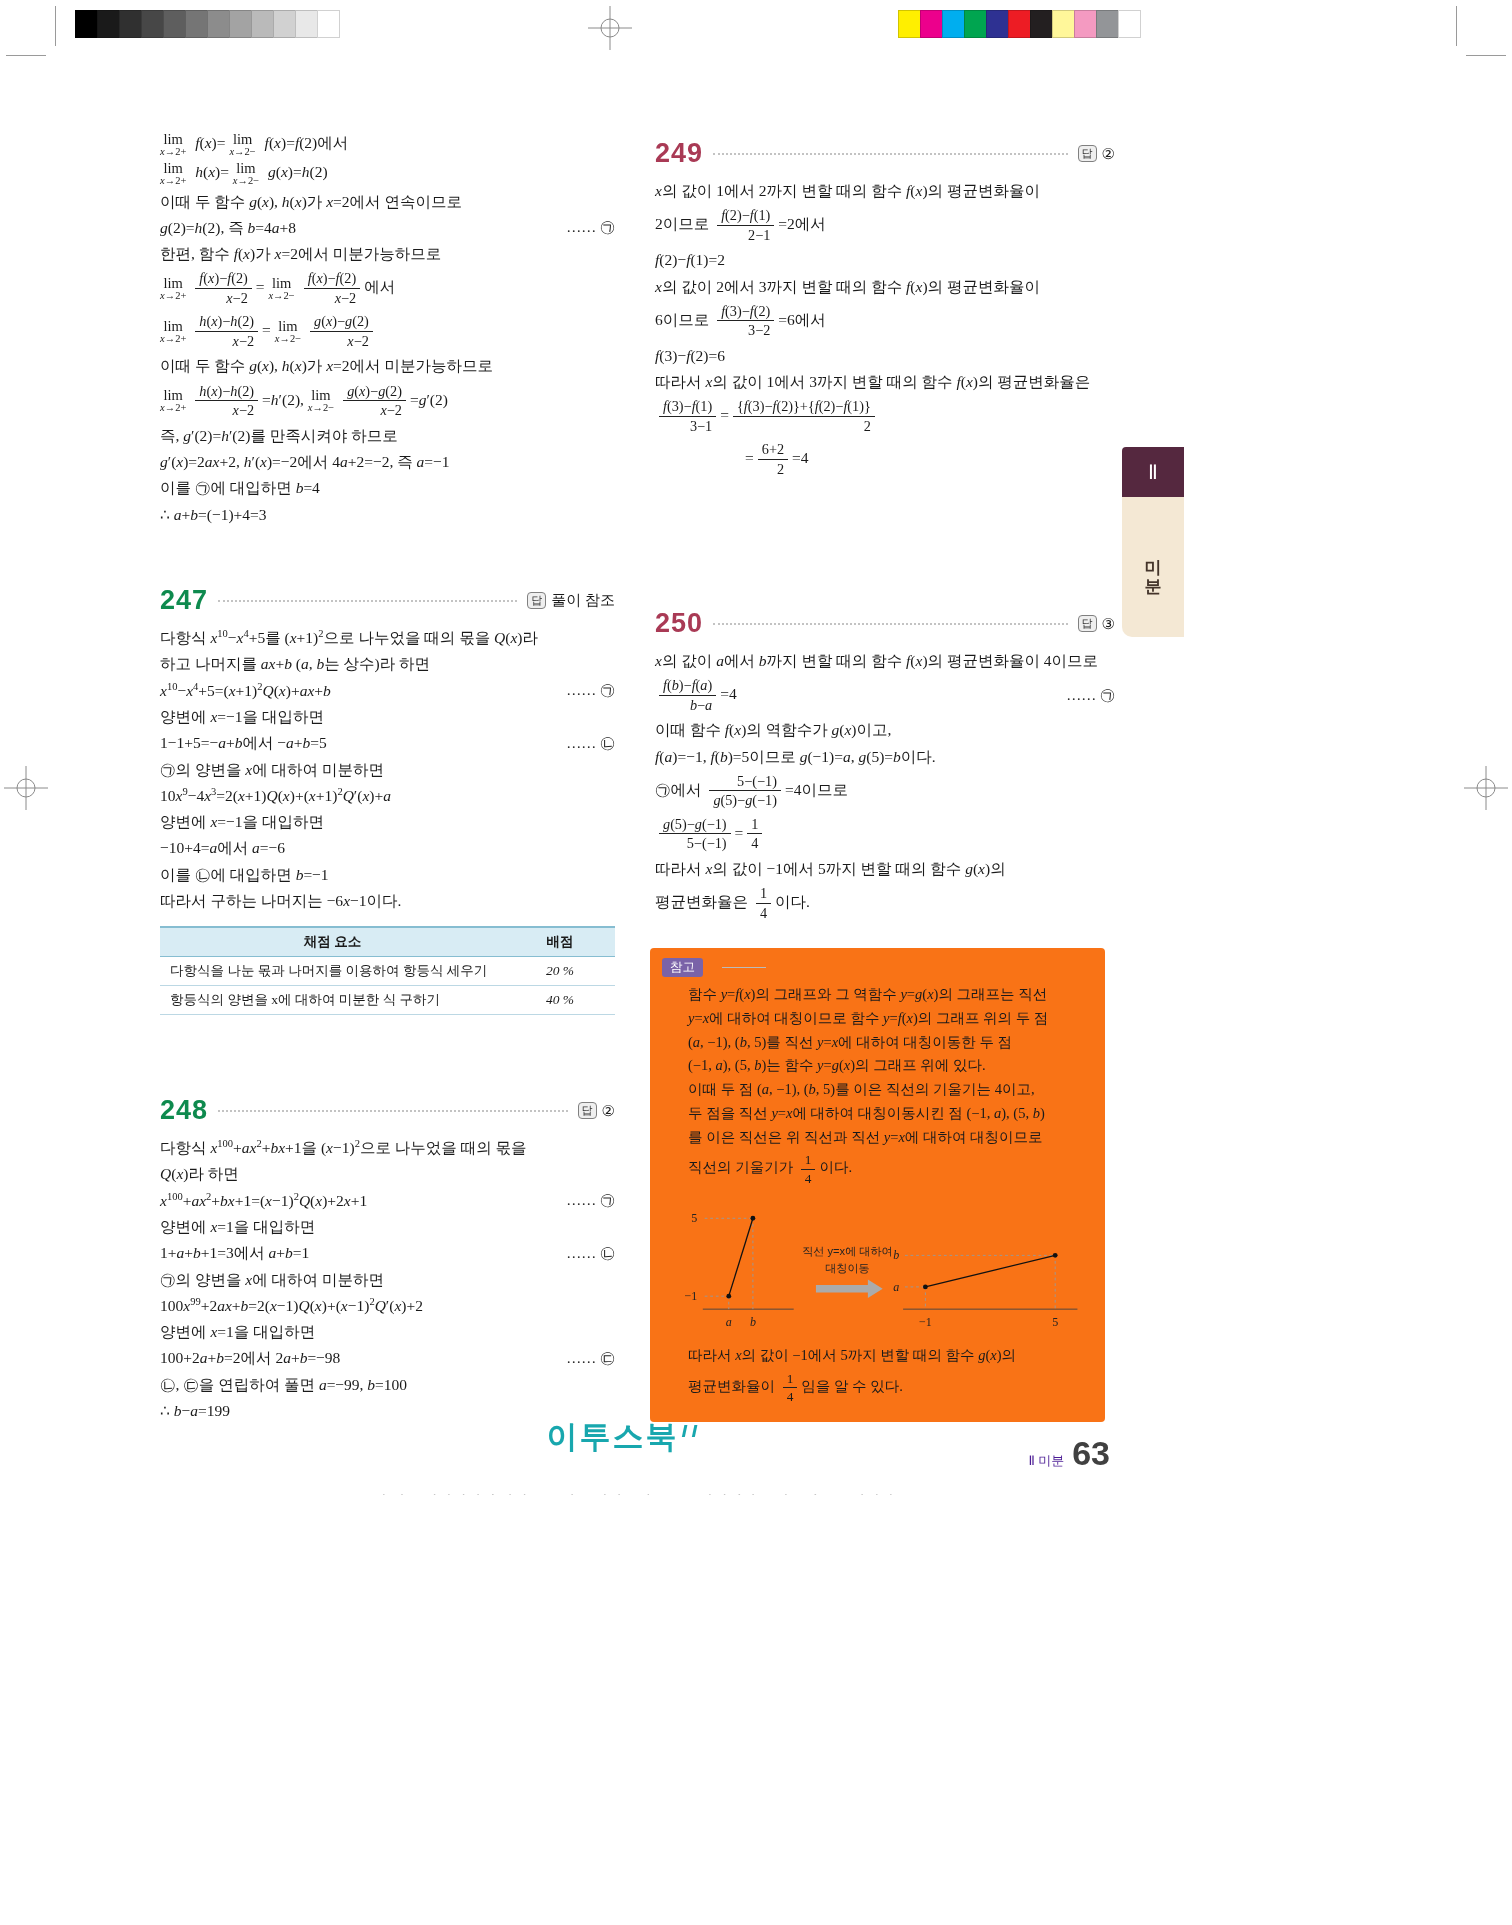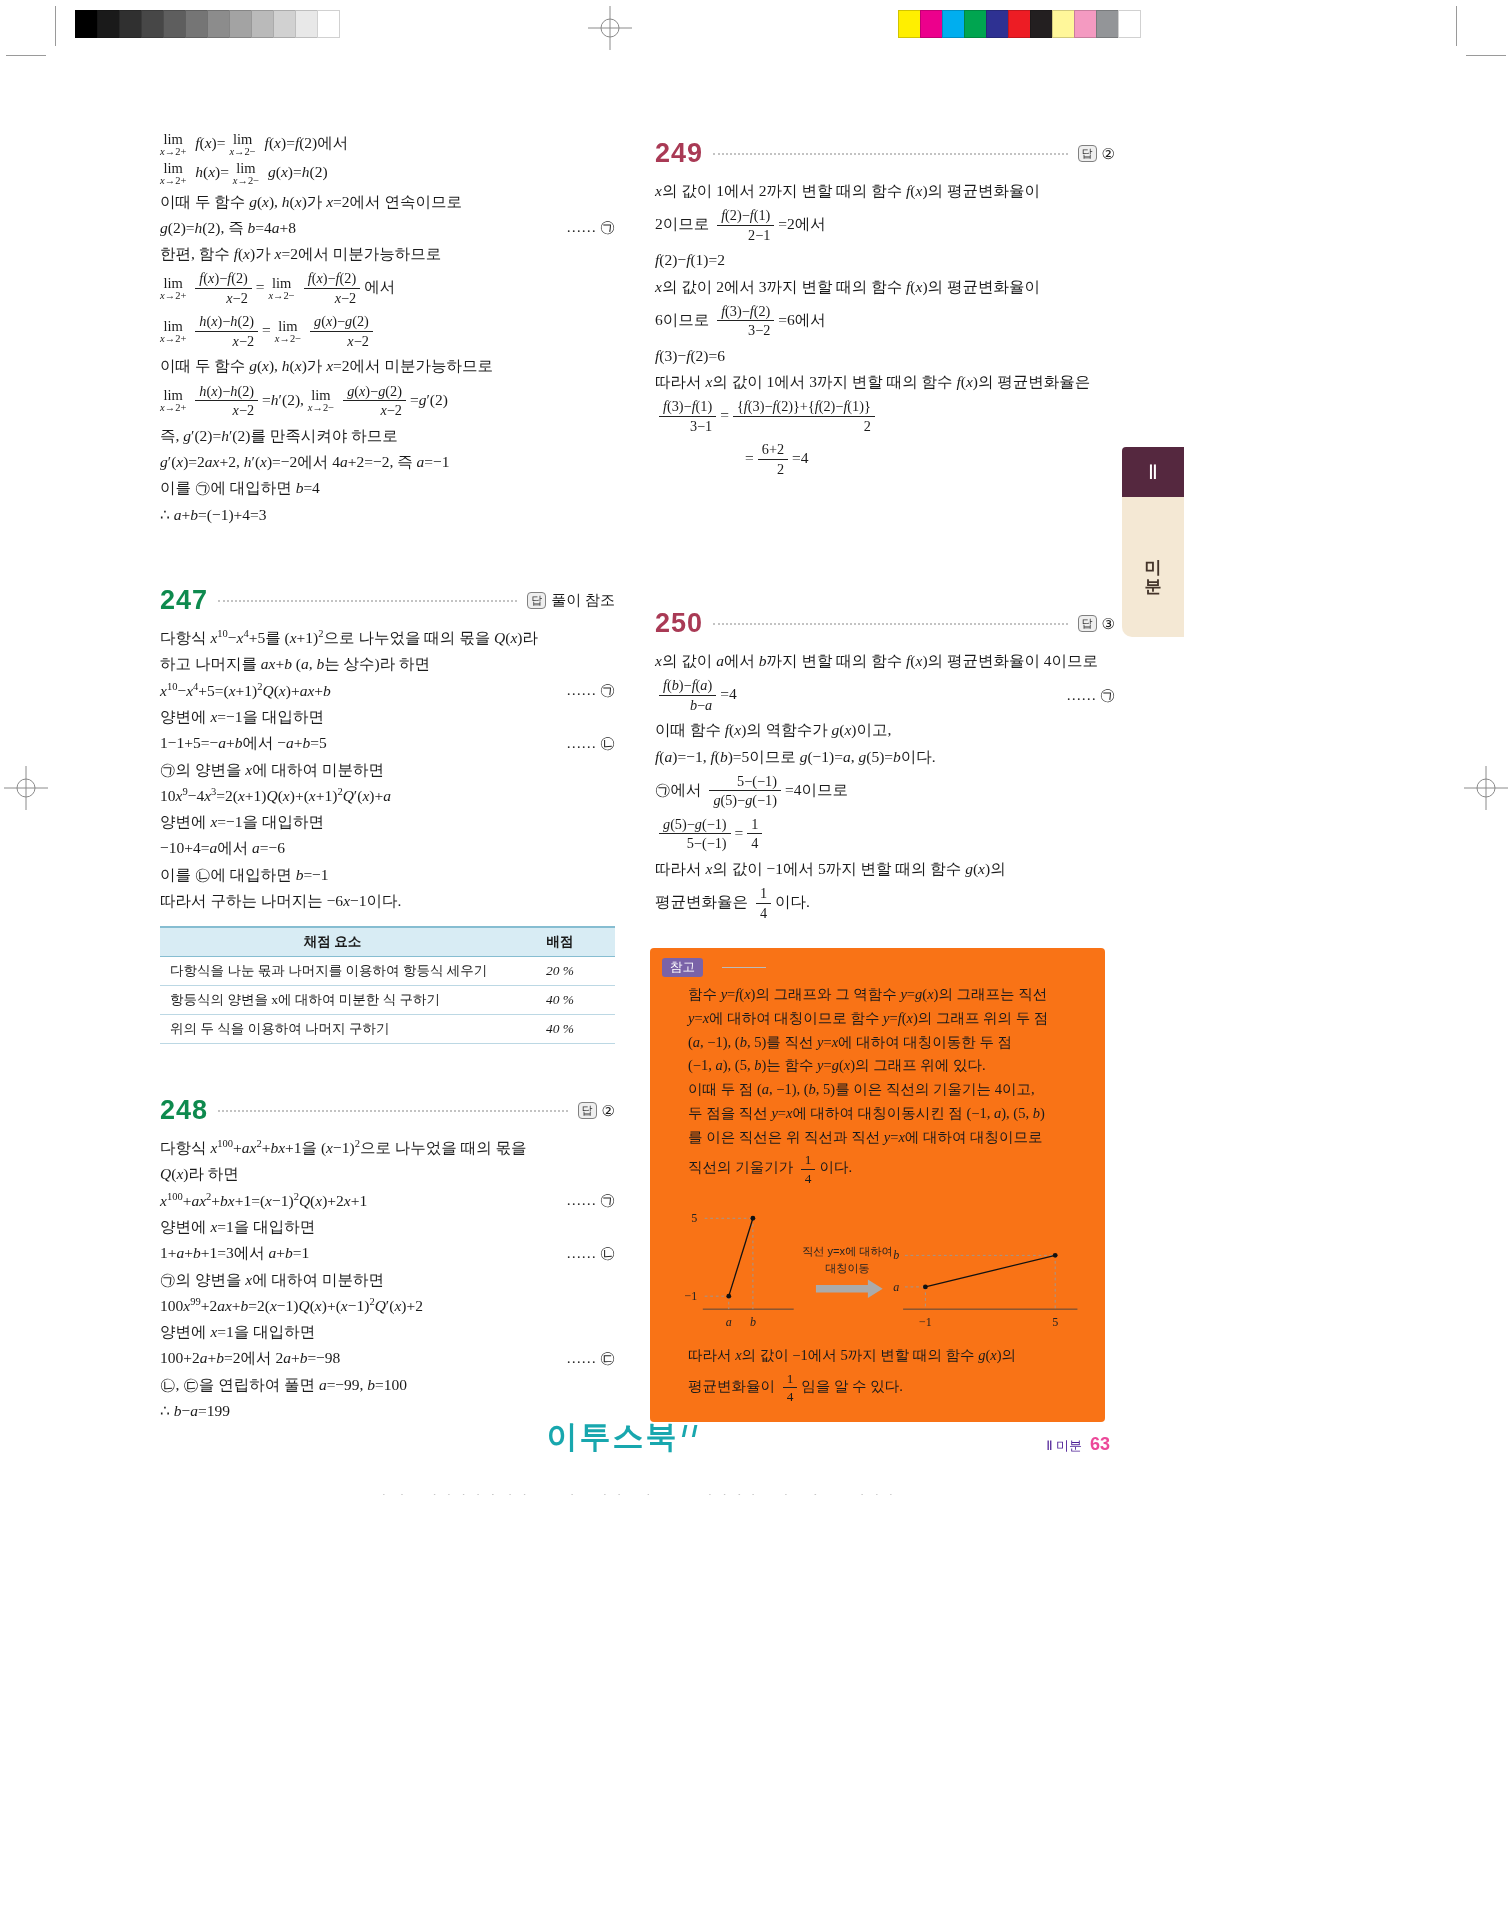--- a/index.html
+++ b/index.html
@@ -73,21 +73,21 @@
 
   
   .logo{position:absolute;left:500px;top:1416px;width:240px;text-align:center;
       color:var(--logo-teal,#18a7ae);font-weight:bold;font-size:31px;letter-spacing:2px;
       font-family:"Liberation Sans",sans-serif;}
   .logo .logo-acc{display:inline-block;width:7px;height:12px;margin-left:2px;
       border-left:3px solid var(--logo-teal,#18a7ae);border-right:3px solid var(--logo-teal,#18a7ae);
       transform:skewX(-12deg) translateY(-10px);}
   .pagefoot{position:absolute;left:930px;top:1434px;width:180px;text-align:right;}
   .pagefoot .sec{font-size:13px;color:#4c1d95;margin-right:8px;}
-  .pagefoot .pnum{font-size:18px;font-weight:bold;font-family:"Liberation Sans",sans-serif;color:#ec4899;}
+  .pagefoot .pnum{font-size:34px;font-weight:bold;font-family:"Liberation Sans",sans-serif;color:#404040;}
   .copyright{position:absolute;left:160px;top:1492px;width:950px;text-align:center;
       font-size:14.5px;font-weight:bold;color:#222;}
   .printinfo{position:absolute;font-size:12.5px;color:#222;font-family:"Liberation Sans",sans-serif;white-space:pre;}
 </style>
 </head>
 <body>
 
 <div class="sheet">
 
   <div class="calbar" style="left:75px;top:10px;">
@@ -196,24 +196,20 @@
       </thead>
       <tbody>
         <tr>
           <td>다항식을 나눈 몫과 나머지를 이용하여 항등식 세우기</td>
           <td class="score">20 %</td>
         </tr>
         <tr>
           <td>항등식의 양변을 x에 대하여 미분한 식 구하기</td>
           <td class="score">40 %</td>
         </tr>
-        <tr>
-          <td>위의 두 식을 이용하여 나머지 구하기</td>
-          <td class="score">40 %</td>
-        </tr>
       </tbody>
     </table>
   </div>
 
   <div class="col" style="left:160px;top:1095px;width:455px;">
     <div class="prob-head">
       <span class="prob-no p-green">248</span>
       <span class="dots"></span>
       <span class="ans">
         <span class="badge">답</span>

